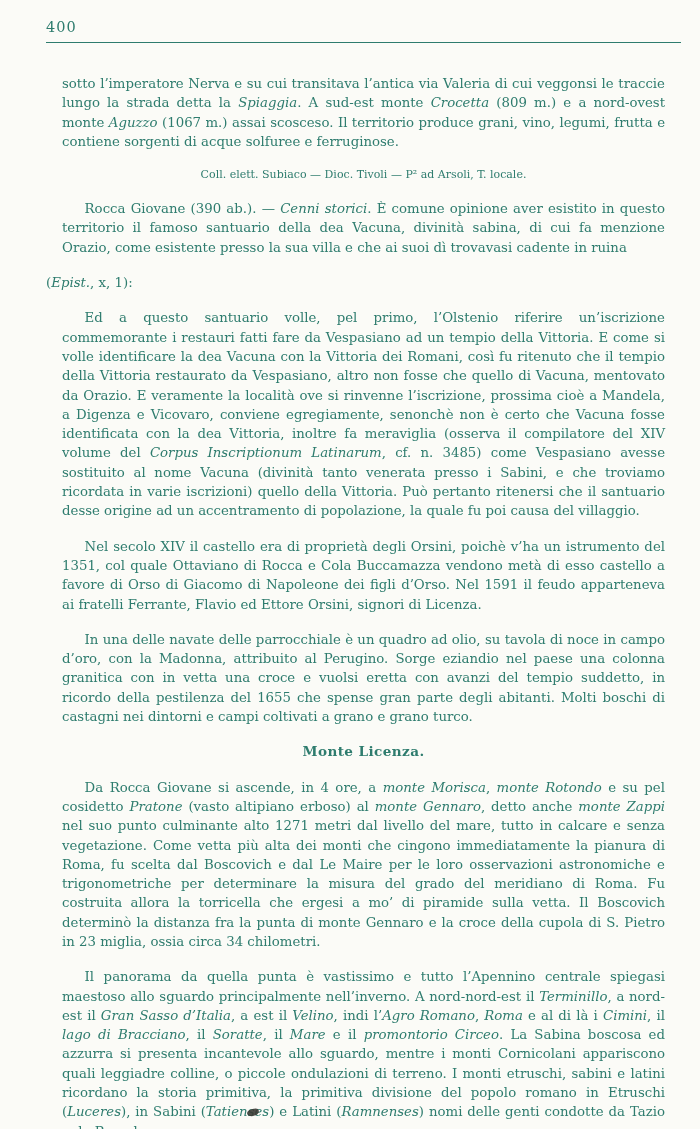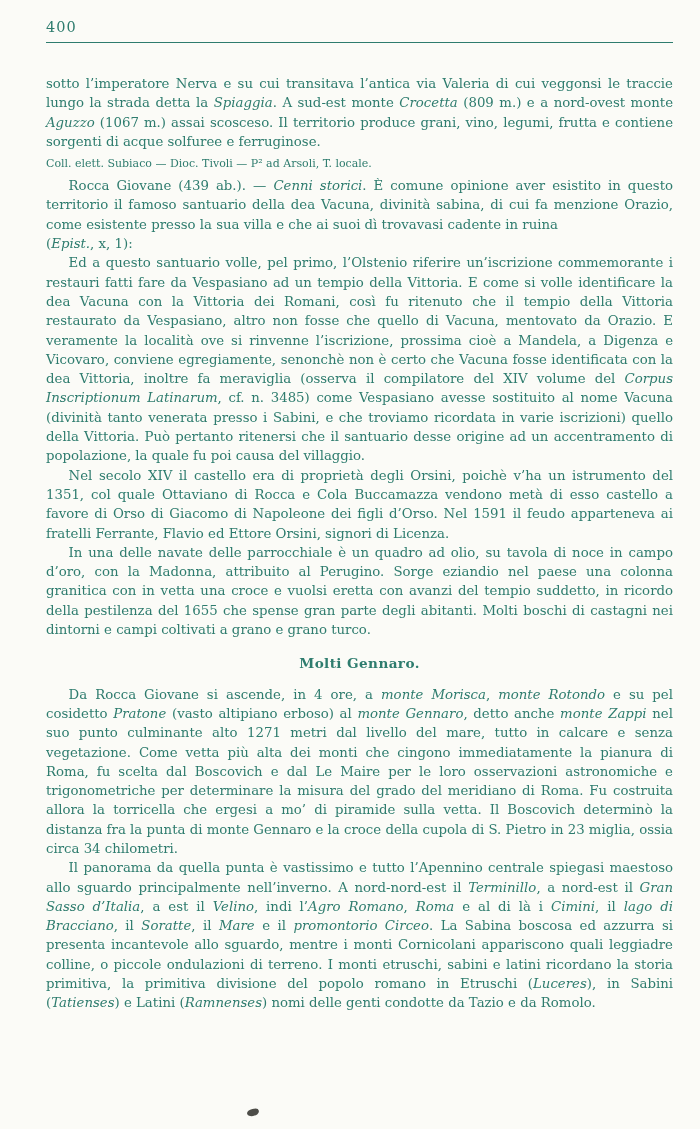--- a/index.html
+++ b/index.html
@@ -6,42 +6,42 @@
   html, body { margin: 0; padding: 0; }
   body {
     width: 700px; height: 1129px; overflow: hidden;
     background: #fbfbf7;
     font-family: "DejaVu Serif", "Liberation Serif", serif;
     color: #2e7c6e;
   }
   .page {
     position: relative;
     width: 700px; height: 1129px;
-    padding: 18px 27px 0 46px;
+    padding: 18px 19px 0 46px;
   }
   .page-header { position: relative; height: 20px; }
   .page-number {
     position: absolute; left: 0; top: 1px;
     font-size: 14.5px; letter-spacing: 1px;
   }
   .running-title {
     text-align: center; font-size: 13px; letter-spacing: 0.5px;
   }
   .header-rule {
     border-bottom: 1.6px solid #2e7c6e; margin-top: 4px;
   }
   .page-body {
     margin-top: 31px;
     font-size: 13.3px; line-height: 19.3px;
     text-align: justify;
   }
-  .para { margin: 0; }
+  .para { margin: 16px; }
   .indent { text-indent: 1.7em; }
   .note {
-    margin: 5px 0 4px; 
+    margin: 5px 0 4px; text-align: center;
     font-size: 11px; line-height: 16px; text-indent: 0;
   }
   .quote-line { display: flex; align-items: flex-start; }
   .quote-ref { white-space: nowrap; }
   .quote-text {
     flex: 1; text-align: center;
     font-style: italic; font-size: 11.4px;
     padding-right: 70px; letter-spacing: 0.3px;
   }
   .section-heading {
@@ -66,34 +66,34 @@
     <span class="page-number">400</span>
   </header>
   <div class="header-rule"></div>
 
   <section class="page-body">
 
     <p class="para"><span>sotto l’imperatore Nerva e su cui transitava l’antica via Valeria di cui veggonsi le traccie lungo la strada detta la </span><i>Spiaggia</i><span>. A sud-est monte </span><i>Crocetta</i><span> (809 m.) e a nord-ovest monte </span><i>Aguzzo</i><span> (1067 m.) assai scosceso. Il territorio produce grani, vino, legumi, frutta e contiene sorgenti di acque solfuree e ferruginose.</span></p>
 
     <p class="note"><span>Coll. elett. Subiaco — Dioc. Tivoli — P² ad Arsoli, T. locale.</span></p>
 
-    <p class="para indent"><b>Rocca Giovane</b><span> (439 ab.). — </span><i>Cenni storici</i><span>. È comune opinione aver esistito in questo territorio il famoso santuario della dea Vacuna, divinità sabina, di cui fa menzione Orazio, come esistente presso la sua villa e che ai suoi dì trovavasi cadente in ruina</span></p>
+    <p class="para indent"><b>Rocca Giovane</b><span> (390 ab.). — </span><i>Cenni storici</i><span>. È comune opinione aver esistito in questo territorio il famoso santuario della dea Vacuna, divinità sabina, di cui fa menzione Orazio, come esistente presso la sua villa e che ai suoi dì trovavasi cadente in ruina</span></p>
 
     <div class="quote-line">
       <span class="quote-ref"><span>(</span><i>Epist.</i><span>, x, 1):</span></span>
     </div>
 
     <p class="para indent"><span>Ed a questo santuario volle, pel primo, l’Olstenio riferire un’iscrizione commemorante i restauri fatti fare da Vespasiano ad un tempio della Vittoria. E come si volle identificare la dea Vacuna con la Vittoria dei Romani, così fu ritenuto che il tempio della Vittoria restaurato da Vespasiano, altro non fosse che quello di Vacuna, mentovato da Orazio. E veramente la località ove si rinvenne l’iscrizione, prossima cioè a Mandela, a Digenza e Vicovaro, conviene egregiamente, senonchè non è certo che Vacuna fosse identificata con la dea Vittoria, inoltre fa meraviglia (osserva il compilatore del XIV volume del </span><i>Corpus Inscriptionum Latinarum</i><span>, cf. n. 3485) come Vespasiano avesse sostituito al nome Vacuna (divinità tanto venerata presso i Sabini, e che troviamo ricordata in varie iscrizioni) quello della Vittoria. Può pertanto ritenersi che il santuario desse origine ad un accentramento di popolazione, la quale fu poi causa del villaggio.</span></p>
 
     <p class="para indent"><span>Nel secolo XIV il castello era di proprietà degli Orsini, poichè v’ha un istrumento del 1351, col quale Ottaviano di Rocca e Cola Buccamazza vendono metà di esso castello a favore di Orso di Giacomo di Napoleone dei figli d’Orso. Nel 1591 il feudo apparteneva ai fratelli Ferrante, Flavio ed Ettore Orsini, signori di Licenza.</span></p>
 
     <p class="para indent"><span>In una delle navate delle parrocchiale è un quadro ad olio, su tavola di noce in campo d’oro, con la Madonna, attribuito al Perugino. Sorge eziandio nel paese una colonna granitica con in vetta una croce e vuolsi eretta con avanzi del tempio suddetto, in ricordo della pestilenza del 1655 che spense gran parte degli abitanti. Molti boschi di castagni nei dintorni e campi coltivati a grano e grano turco.</span></p>
 
 
-    <h2 class="section-heading">Molti Gennaro.</h2>
+    <h2 class="section-heading">Monte Licenza.</h2>
 
     <p class="para indent"><span>Da Rocca Giovane si ascende, in 4 ore, a </span><i>monte Morisca</i><span>, </span><i>monte Rotondo</i><span> e su pel cosidetto </span><i>Pratone</i><span> (vasto altipiano erboso) al </span><i>monte Gennaro</i><span>, detto anche </span><i>monte Zappi</i><span> nel suo punto culminante alto 1271 metri dal livello del mare, tutto in calcare e senza vegetazione. Come vetta più alta dei monti che cingono immediatamente la pianura di Roma, fu scelta dal Boscovich e dal Le Maire per le loro osservazioni astronomiche e trigonometriche per determinare la misura del grado del meridiano di Roma. Fu costruita allora la torricella che ergesi a mo’ di piramide sulla vetta. Il Boscovich determinò la distanza fra la punta di monte Gennaro e la croce della cupola di S. Pietro in 23 miglia, ossia circa 34 chilometri.</span></p>
 
     <p class="para indent"><span>Il panorama da quella punta è vastissimo e tutto l’Apennino centrale spiegasi maestoso allo sguardo principalmente nell’inverno. A nord-nord-est il </span><i>Terminillo</i><span>, a nord-est il </span><i>Gran Sasso d’Italia</i><span>, a est il </span><i>Velino</i><span>, indi l’</span><i>Agro Romano</i><span>, </span><i>Roma</i><span> e al di là i </span><i>Cimini</i><span>, il </span><i>lago di Bracciano</i><span>, il </span><i>Soratte</i><span>, il </span><i>Mare</i><span> e il </span><i>promontorio Circeo</i><span>. La Sabina boscosa ed azzurra si presenta incantevole allo sguardo, mentre i monti Cornicolani appariscono quali leggiadre colline, o piccole ondulazioni di terreno. I monti etruschi, sabini e latini ricordano la storia primitiva, la primitiva divisione del popolo romano in Etruschi (</span><i>Luceres</i><span>), in Sabini (</span><i>Tatienses</i><span>) e Latini (</span><i>Ramnenses</i><span>) nomi delle genti condotte da Tazio e da Romolo.</span></p>
 
   </section>
 
   <div class="scan-artifact"></div>
 
 </article>

